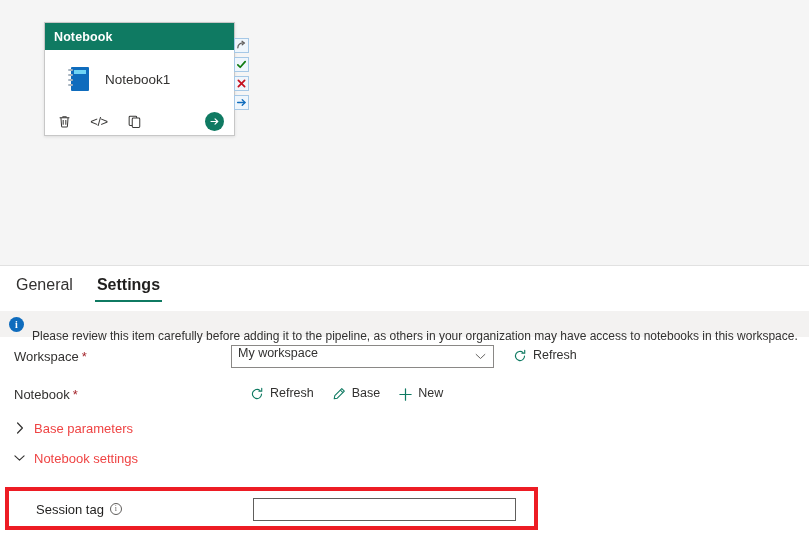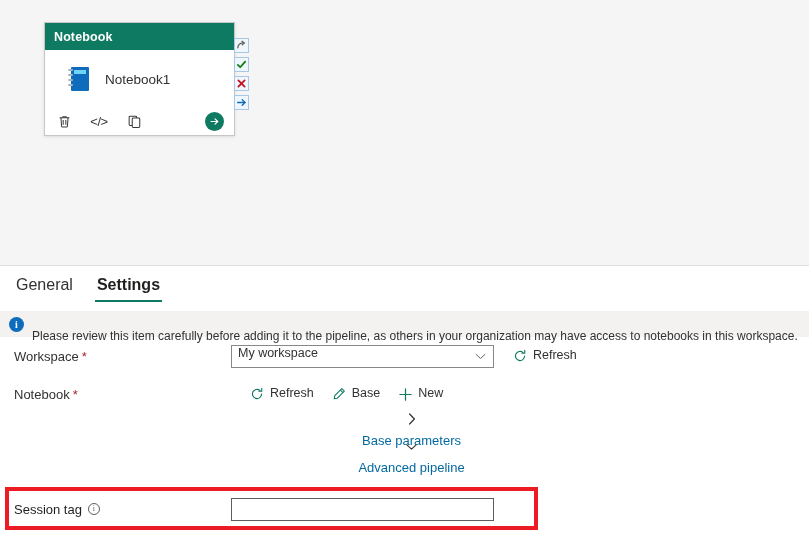--- a/index.html
+++ b/index.html
@@ -159,42 +159,41 @@
     display: flex; align-items: flex-start; gap: 5px;
     font-size: 12.5px; color: #323130;
     cursor: pointer;
   }
   .cmd-ico { display: flex; align-items: center; justify-content: center; width: 16px; height: 16px; }
 
   
   .expander {
     display: flex; align-items: center; gap: 9px;
     height: 30px; padding-left: 14px;
-    font-size: 13px; color: #0369a1;
-    cursor: pointer;
-    flex-direction: column;
+    font-size: 13px; color: #ef4444;
+    cursor: pointer;
   }
   .expander .twisty { width: 11px; height: 11px; display: flex; align-items:center; justify-content:center; color:#323130; }
 
   
   .highlight {
     position: absolute; left: 5px; top: 487px;
     width: 533px; height: 43px;
     border: 4px solid #ed1c24;
     background: #ffffff;
   }
   .sessionrow {
     position: absolute; left: 14px; top: 497px;
     width: 520px; height: 24px;
     display: flex; align-items: center;
   }
   .session-label {
     width: 217px; flex: none;
     font-size: 13px; color: #201f1e;
-    display: flex; align-items: center; gap: 6px;
+    display: flex; align-items: center; gap: 6px; margin-left: 22px;
   }
   .i-circle {
     width: 12px; height: 12px; border-radius: 50%;
     border: 1px solid #605e5c; color: #605e5c;
     font-size: 8px; line-height: 10px; text-align: center;
     font-family: "Liberation Serif", serif;
     flex: none;
   }
   .textbox {
     width: 263px; height: 23px;
@@ -377,21 +376,21 @@
       </span>
       <span>Base parameters</span>
     </div>
 
     <div class="expander">
       <span class="twisty">
         <svg width="12" height="8" viewBox="0 0 12 8" fill="none" stroke="#323130" stroke-width="1.2" stroke-linecap="round" stroke-linejoin="round">
             <path d="M1 1.6L6 6.4 11 1.6"></path>
           </svg>
       </span>
-      <span>Advanced pipeline</span>
+      <span>Notebook settings</span>
     </div>
   </div>
 
   <div class="highlight"></div>
 
   <div class="sessionrow">
     <div class="session-label">
       <span>Session tag</span>
       <span class="i-circle">
         <span>i</span>

